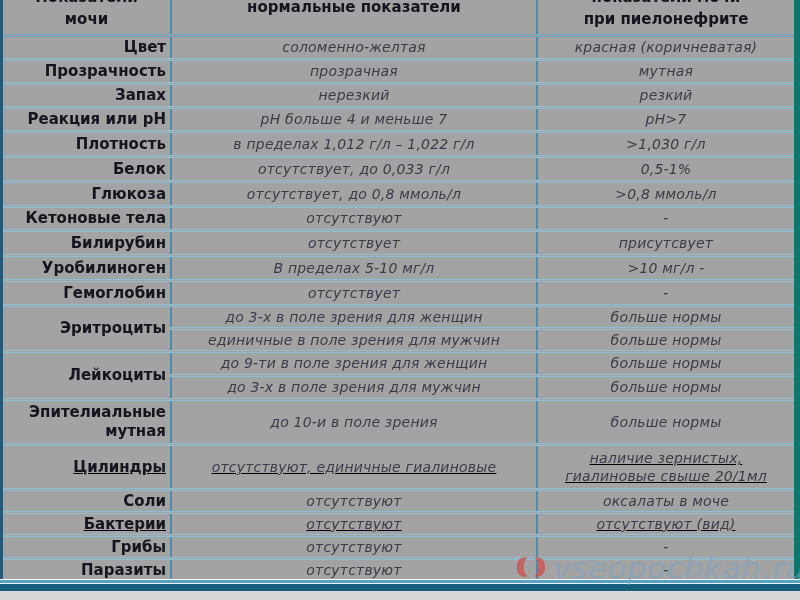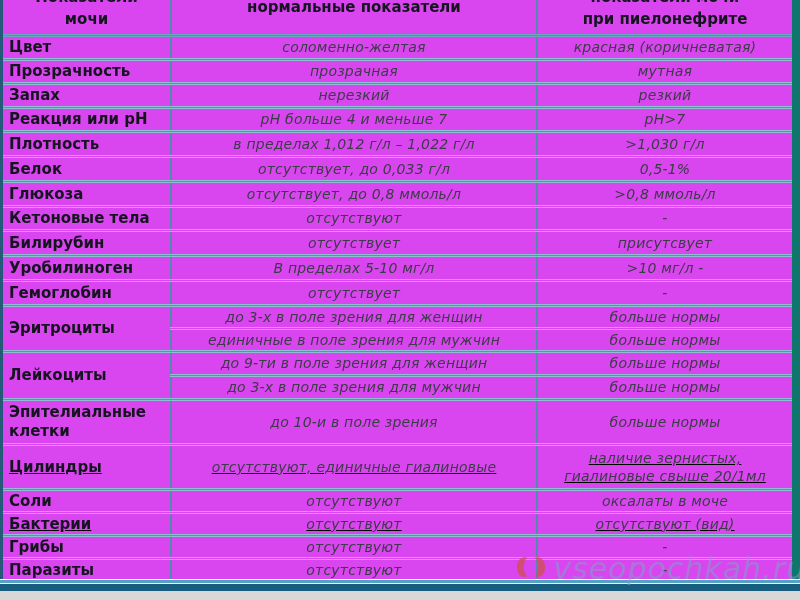--- a/index.html
+++ b/index.html
@@ -7,44 +7,44 @@
     width: 800px; height: 600px;
     font-family: "DejaVu Sans", "Liberation Sans", sans-serif;
     background: #d8d8d8;
     overflow: hidden;
   }
   .page { position: relative; width: 800px; height: 600px; background: #d8d8d8; }
 
   .sheet {
     position: absolute; top: 0; left: 0;
     width: 800px; height: 579px;
-    background: #d946ef;
+    background: #a3a3a3;
     border-left: 3px solid #24597a;
-    border-right: 8px solid #0f766e;
+    border-right: 6px solid #0f766e;
     box-sizing: border-box;
     overflow: hidden;
   }
 
   table { border-collapse: collapse; table-layout: fixed; width: 100%; }
 
   thead th {
     font-weight: bold; font-size: 15px; color: #15151f;
     text-align: center; vertical-align: top; padding: 0;
     height: 34px; overflow: hidden;
     border-bottom: 3px double #6ba4c2;
   }
   thead th.hsep, tbody td.norm, tbody th { border-right: 2px solid #4d8cad; }
 
   .clip { height: 7px; overflow: hidden; }
   .clip span { display: block; margin-top: -12px; font-size: 15px; font-weight: bold; color:#15151f; }
   .hline { line-height: 24px; }
   .htop  { line-height: 17px; margin-top: -1px; }
 
   tbody th {
-    text-align: left; vertical-align: middle;
+    text-align: right; vertical-align: middle;
     font-weight: bold; font-size: 15px; color: #15151f;
     padding: 0 4px 0 6px; line-height: 1.25;
   }
   tbody td {
     text-align: center; vertical-align: middle;
     font-style: italic; font-size: 14px; color: #3c3c48;
     padding: 0 20px; line-height: 1.3;
     letter-spacing: 0.2px;
   }
   tbody th, tbody td { border-top: 3px double #8fbdd4; }
@@ -168,21 +168,21 @@
           <tr style="height: 24px;">
             <th rowspan="2">Лейкоциты</th>
             <td class="norm">до 9-ти в поле зрения для женщин</td>
             <td class="pyelo">больше нормы</td>
           </tr>
           <tr style="height: 24px;">
             <td class="norm">до 3-х в поле зрения для мужчин</td>
             <td class="pyelo">больше нормы</td>
           </tr>
           <tr style="height: 45px;">
-            <th rowspan="1">Эпителиальные клетки</th>
+            <th rowspan="1">Эпителиальные мутная</th>
             <td class="norm">до 10-и в поле зрения</td>
             <td class="pyelo">больше нормы</td>
           </tr>
           <tr style="height: 45px; text-decoration: underline;">
             <th rowspan="1">Цилиндры</th>
             <td class="norm">отсутствуют, единичные гиалиновые</td>
             <td class="pyelo">наличие зернистых, гиалиновые свыше 20/1мл</td>
           </tr>
           <tr style="height: 23px;">
             <th rowspan="1">Соли</th>

